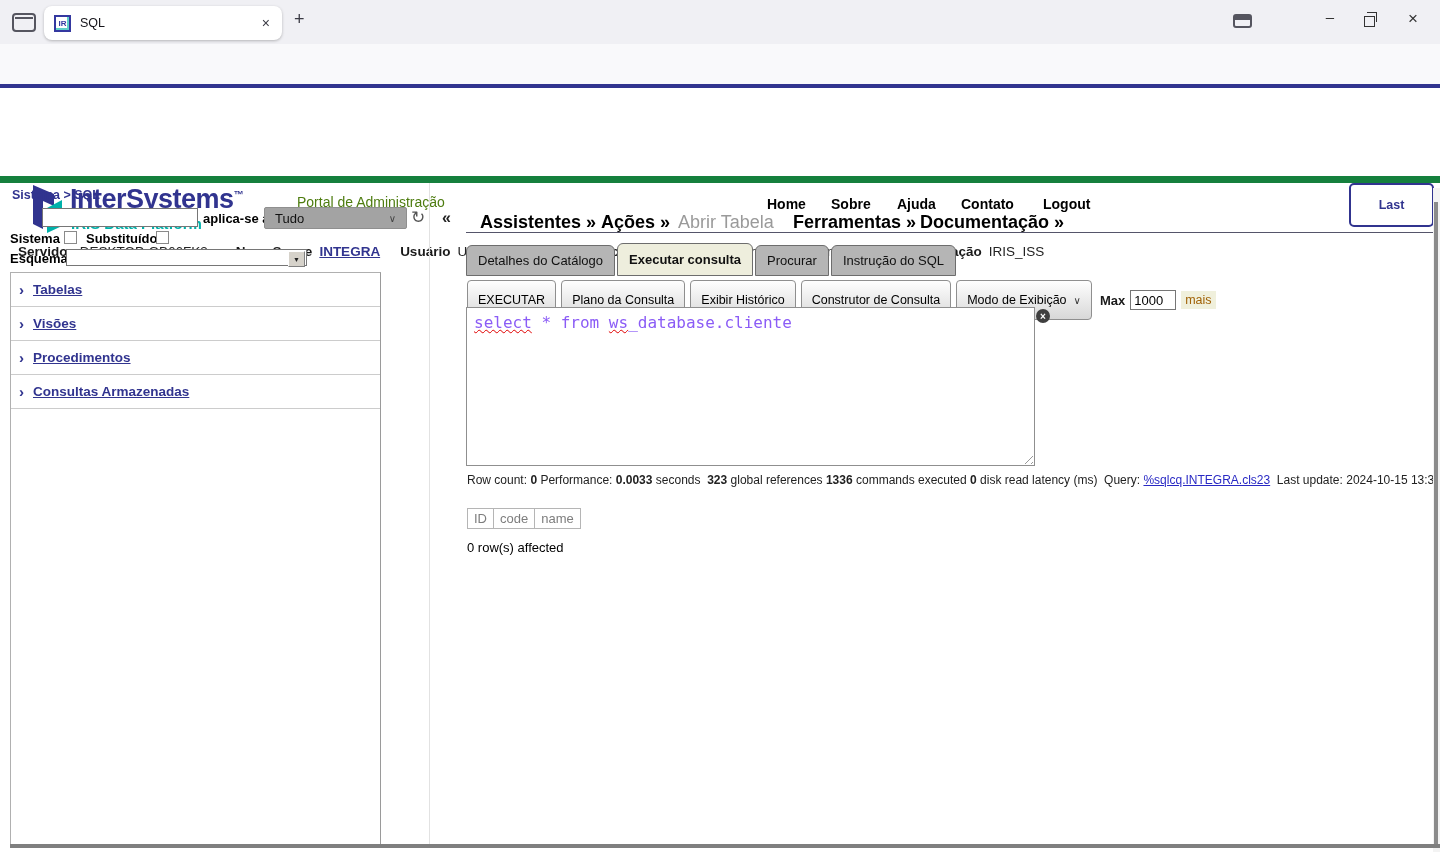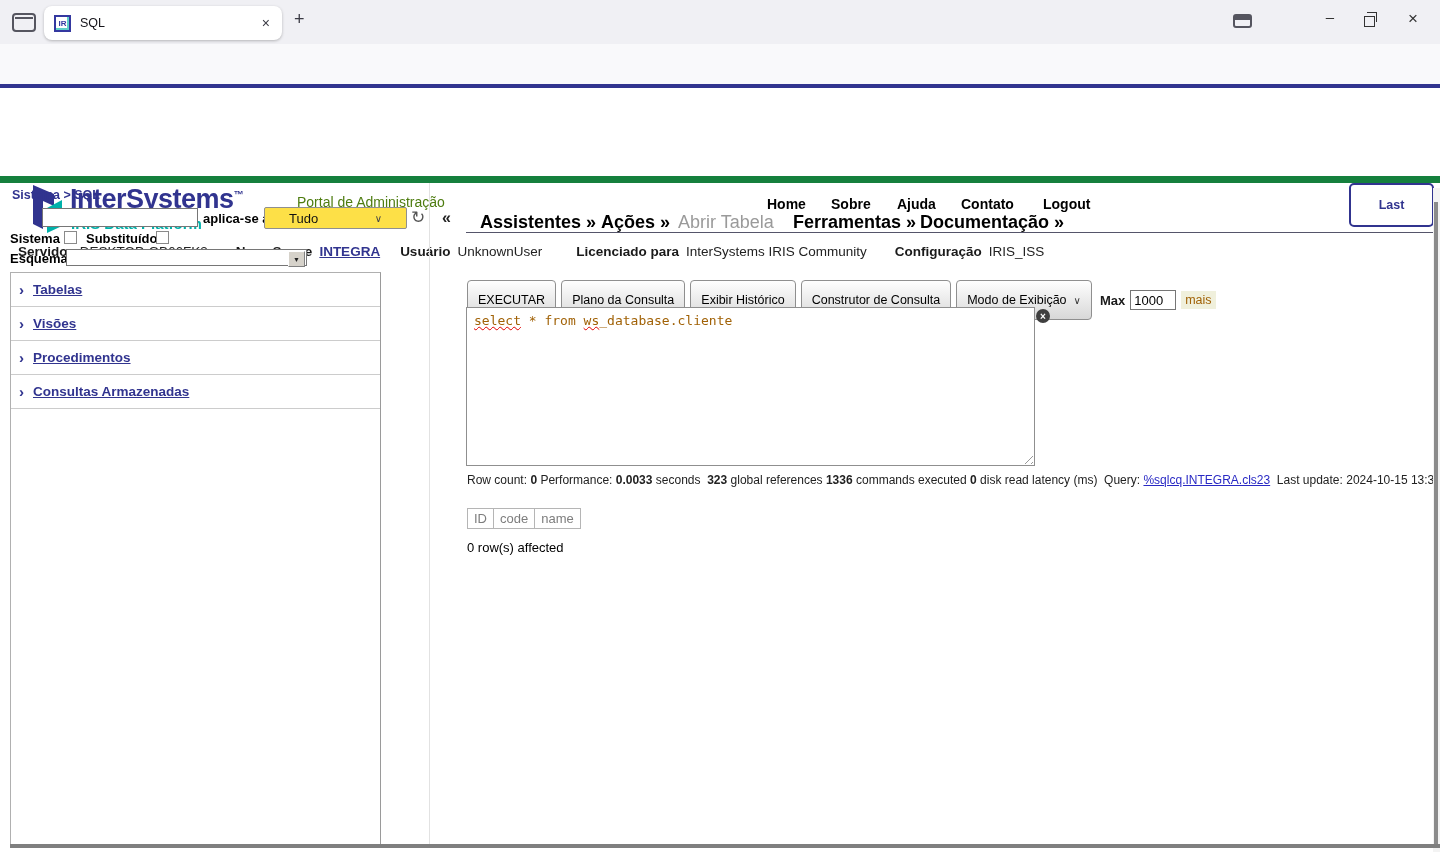--- a/index.html
+++ b/index.html
@@ -59,22 +59,22 @@
             display:flex;align-items:center;justify-content:center;font-size:12.5px;font-weight:bold;color:#31348f;box-sizing:border-box;}
   .inforow{left:18px;top:156px;font-size:13.5px;display:flex;align-items:baseline;white-space:nowrap;}
   .inforow .lb{font-weight:bold;margin-right:7px;}
   .inforow .vl{margin-right:20px;color:#222;}
   .inforow .lk{color:#31348f;font-weight:bold;text-decoration:underline;margin-right:20px;}
 
   
   .crumb{left:12px;top:188px;font-size:12.5px;font-weight:bold;color:#31348f;}
   .lbl{font-weight:bold;font-size:13px;color:#000;}
   .tinput{border:1px solid #767676;background:#fff;height:19px;box-sizing:border-box;font-size:13px;padding:0 4px;font-family:"Liberation Sans",sans-serif;}
-  .sel{background:#fde047;border:1px solid #8f8f8f;border-radius:2px;display:flex;align-items:center;
-       font-size:13px;box-sizing:border-box;padding:0 24px;justify-content:space-between;color:#111;}
+  .sel{background:#a3a3a3;border:1px solid #8f8f8f;border-radius:2px;display:flex;align-items:center;
+       font-size:13px;box-sizing:border-box;padding:0 10px;justify-content:space-between;color:#111;}
   .sel .ar{font-size:10px;color:#444;margin-left:8px;}
   .refresh{font-size:17px;color:#555;}
   .cb{width:13px;height:13px;border:1px solid #8a8a8a;background:#fff;display:inline-block;box-sizing:border-box;}
   .combo-btn{position:absolute;right:1px;top:1px;width:15px;height:14px;background:#d6d2ca;border:1px solid;
              border-color:#fff #808080 #808080 #fff;display:flex;align-items:center;justify-content:center;font-size:7px;color:#222;}
   .treebox{left:10px;top:272px;width:371px;height:573px;border:1px solid #b0b0b0;border-right-color:#9a9a9a;box-sizing:border-box;background:#fff;}
   .treerow{height:33px;border-bottom:1px solid #ccc;display:flex;align-items:center;padding-left:8px;}
   .treerow .chev{color:#31348f;font-size:15px;font-weight:bold;margin-right:9px;}
   .treerow .tlink{color:#31348f;font-size:13.5px;font-weight:bold;text-decoration:underline;}
   .vsep{left:429px;top:183px;width:1px;height:662px;background:#e2e2e2;}
@@ -92,21 +92,21 @@
   .btnrow{left:467px;top:280px;display:flex;align-items:center;gap:5px;}
   .btn{display:inline-flex;align-items:center;height:22px;padding:8px 10px;border:1px solid #8f8f8f;border-radius:4px;
        background:linear-gradient(#fefefe,#d8d8d8);font-size:12.5px;color:#000;}
   .btn .ar{font-size:10px;margin-left:7px;color:#333;}
   .maxlbl{font-weight:bold;font-size:13px;margin-left:3px;}
   .maxin{width:46px;height:20px;border:1px solid #767676;font-size:13px;padding:0 3px;box-sizing:border-box;font-family:"Liberation Sans",sans-serif;}
   .mais{font-size:12.5px;color:#a16207;background:#f0f0dc;padding:2px 4px;}
 
   
   .sqlbox{left:466px;top:307px;width:569px;height:159px;border:1px solid #8f8f8f;background:#fff;box-sizing:border-box;
-          font-family:"DejaVu Sans Mono",monospace;font-size:13px;padding:5px 7px;color:#a16207;}
+          font-family:"DejaVu Sans Mono",monospace;font-size:16px;padding:5px 7px;color:#8b5cf6;}
   .wavy{text-decoration:underline;text-decoration-style:wavy;text-decoration-color:#e00000;text-decoration-thickness:1px;}
   .grip{position:absolute;right:1px;bottom:1px;width:12px;height:12px;
         background:repeating-linear-gradient(135deg,transparent 0 3px,#999 3px 4px);
         clip-path:polygon(100% 0,100% 100%,0 100%);}
   .qclose{left:1036px;top:309px;width:14px;height:14px;border-radius:50%;background:#3f3f3f;color:#fff;
           display:flex;align-items:center;justify-content:center;font-size:10px;font-weight:bold;}
 
   .statusline{left:467px;top:473px;width:966px;font-size:12px;color:#222;white-space:pre;overflow:hidden;}
   .statusline b{font-weight:bold;}
   .qlink{color:#2929c4;text-decoration:underline;}
@@ -234,20 +234,26 @@
   <div class="abs vsep"></div>
 
   <div class="abs collapse">«</div>
   <div class="abs mitem" style="left:480px;">Assistentes »</div>
   <div class="abs mitem" style="left:601px;">Ações »</div>
   <div class="abs mitem dis" style="left:678px;">Abrir Tabela</div>
   <div class="abs mitem" style="left:793px;">Ferramentas »</div>
   <div class="abs mitem" style="left:920px;">Documentação »</div>
   <div class="abs mline"></div>
 
+  <div class="abs tabrow">
+    <div class="tab">Detalhes do Catálogo</div>
+    <div class="tab active">Executar consulta</div>
+    <div class="tab">Procurar</div>
+    <div class="tab">Instrução do SQL</div>
+  </div>
 
   <div class="abs btnrow">
     <div class="btn">EXECUTAR</div>
     <div class="btn">Plano da Consulta</div>
     <div class="btn">Exibir Histórico</div>
     <div class="btn">Construtor de Consulta</div>
     <div class="btn">
       <span>Modo de Exibição</span>
       <span class="ar">∨</span>
     </div>

